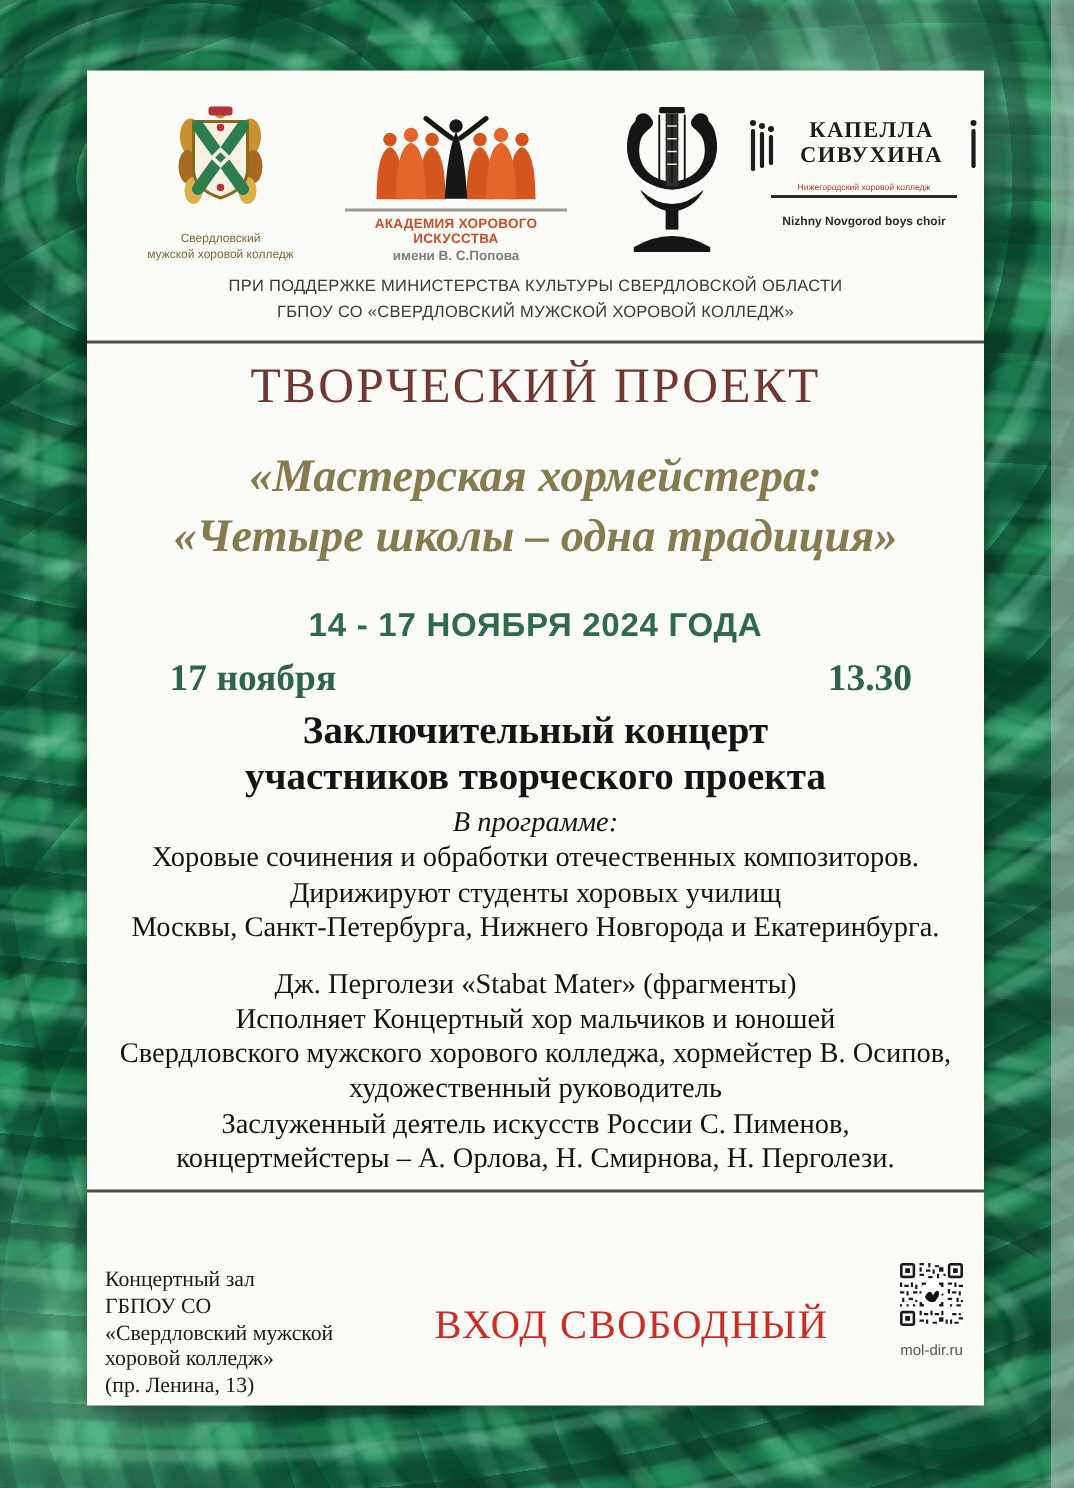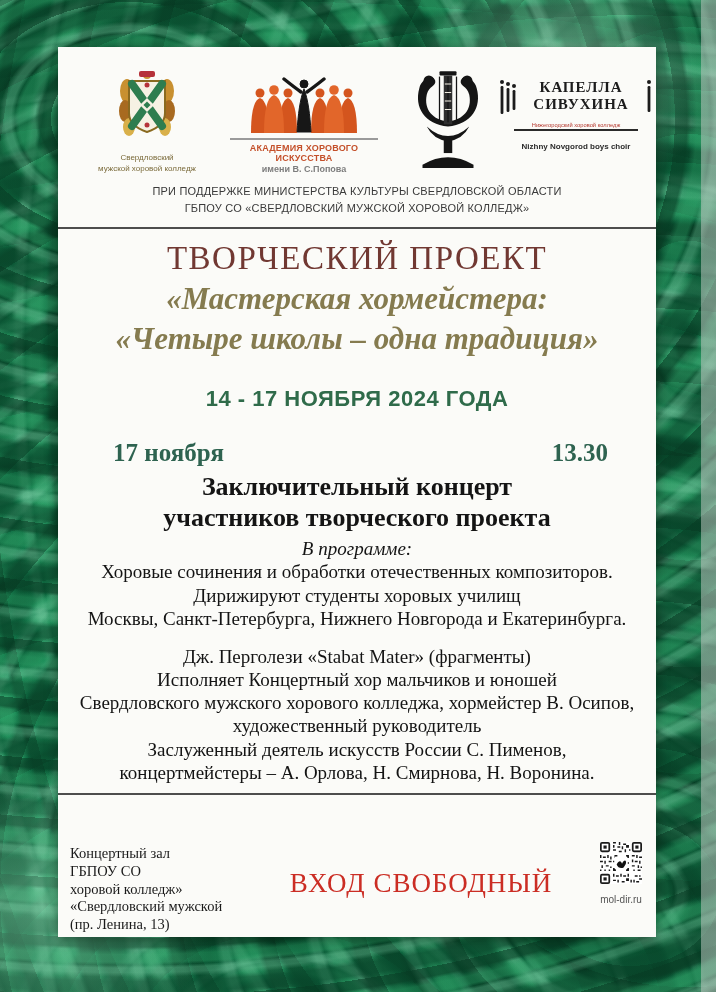--- a/index.html
+++ b/index.html
@@ -40,21 +40,21 @@
   
   .support{position:absolute;top:136px;left:0;right:0;text-align:center;
     font-family:"Liberation Sans",sans-serif;font-size:11px;color:#3a3a3a;line-height:1.5;letter-spacing:0.2px;}
   .rule{position:absolute;left:0;right:0;border-top:2px solid #4d4d4d;}
   .rule-top{top:180px;}
   .rule-bottom{top:746px;}
   
   .heading{position:absolute;top:193px;left:0;right:0;text-align:center;}
   .project-title{font-size:33px;color:#713832;letter-spacing:1.5px;}
   .subtitle{font-size:31px;font-weight:bold;font-style:italic;color:#857b4f;line-height:1.28;}
-  .subtitle-first{margin-top:2px;}
+  .subtitle-first{margin-top:20px;}
   .dates{margin-top:28px;font-family:"Liberation Sans",sans-serif;font-weight:bold;font-size:22px;color:#2f6b4a;letter-spacing:0.5px;}
   
   .schedule{position:absolute;top:392px;left:55px;right:48px;display:flex;justify-content:space-between;
     font-weight:bold;font-size:25px;color:#2e6350;}
   
   .concert{position:absolute;top:424px;left:18px;right:18px;text-align:center;color:#141414;}
   .concert-title{font-weight:bold;font-size:26px;line-height:1.2;}
   .program-label{margin-top:5px;font-style:italic;font-size:19px;}
   .body-line{font-size:19px;line-height:1.22;}
   .details{margin-top:15px;}
@@ -217,32 +217,32 @@
     <div class="program-label">В программе:</div>
     <div class="body-line">Хоровые сочинения и обработки отечественных композиторов.</div>
     <div class="body-line">Дирижируют студенты хоровых училищ</div>
     <div class="body-line">Москвы, Санкт-Петербурга, Нижнего Новгорода и Екатеринбурга.</div>
     <div class="details">
       <div class="body-line">Дж. Перголези «Stabat Mater» (фрагменты)</div>
       <div class="body-line">Исполняет Концертный хор мальчиков и юношей</div>
       <div class="body-line">Свердловского мужского хорового колледжа, хормейстер  В. Осипов,</div>
       <div class="body-line">художественный руководитель</div>
       <div class="body-line">Заслуженный деятель искусств России   С. Пименов,</div>
-      <div class="body-line">концертмейстеры – А. Орлова, Н. Смирнова, Н. Воронина.</div>
+      <div class="body-line">концертмейстеры – А. Орлова, Н. Смирнова, Н. Перголези.</div>
     </div>
   </div>
 
   <div class="rule rule-bottom"></div>
 
   <div class="footer">
     <div class="venue">
       <div>Концертный зал</div>
       <div>ГБПОУ СО</div>
+      <div>«Свердловский мужской</div>
       <div>хоровой колледж»</div>
-      <div>«Свердловский мужской</div>
       <div>(пр. Ленина, 13)</div>
     </div>
     <div class="admission-wrap">
       <div class="admission">ВХОД СВОБОДНЫЙ</div>
     </div>
     <div class="qr-col">
       <span>
         <svg width="42" height="42" viewBox="0 0 29 29">
           <rect x="0" y="0" width="29" height="29" fill="#ffffff"></rect>
           <g fill="#1a1a1a">

